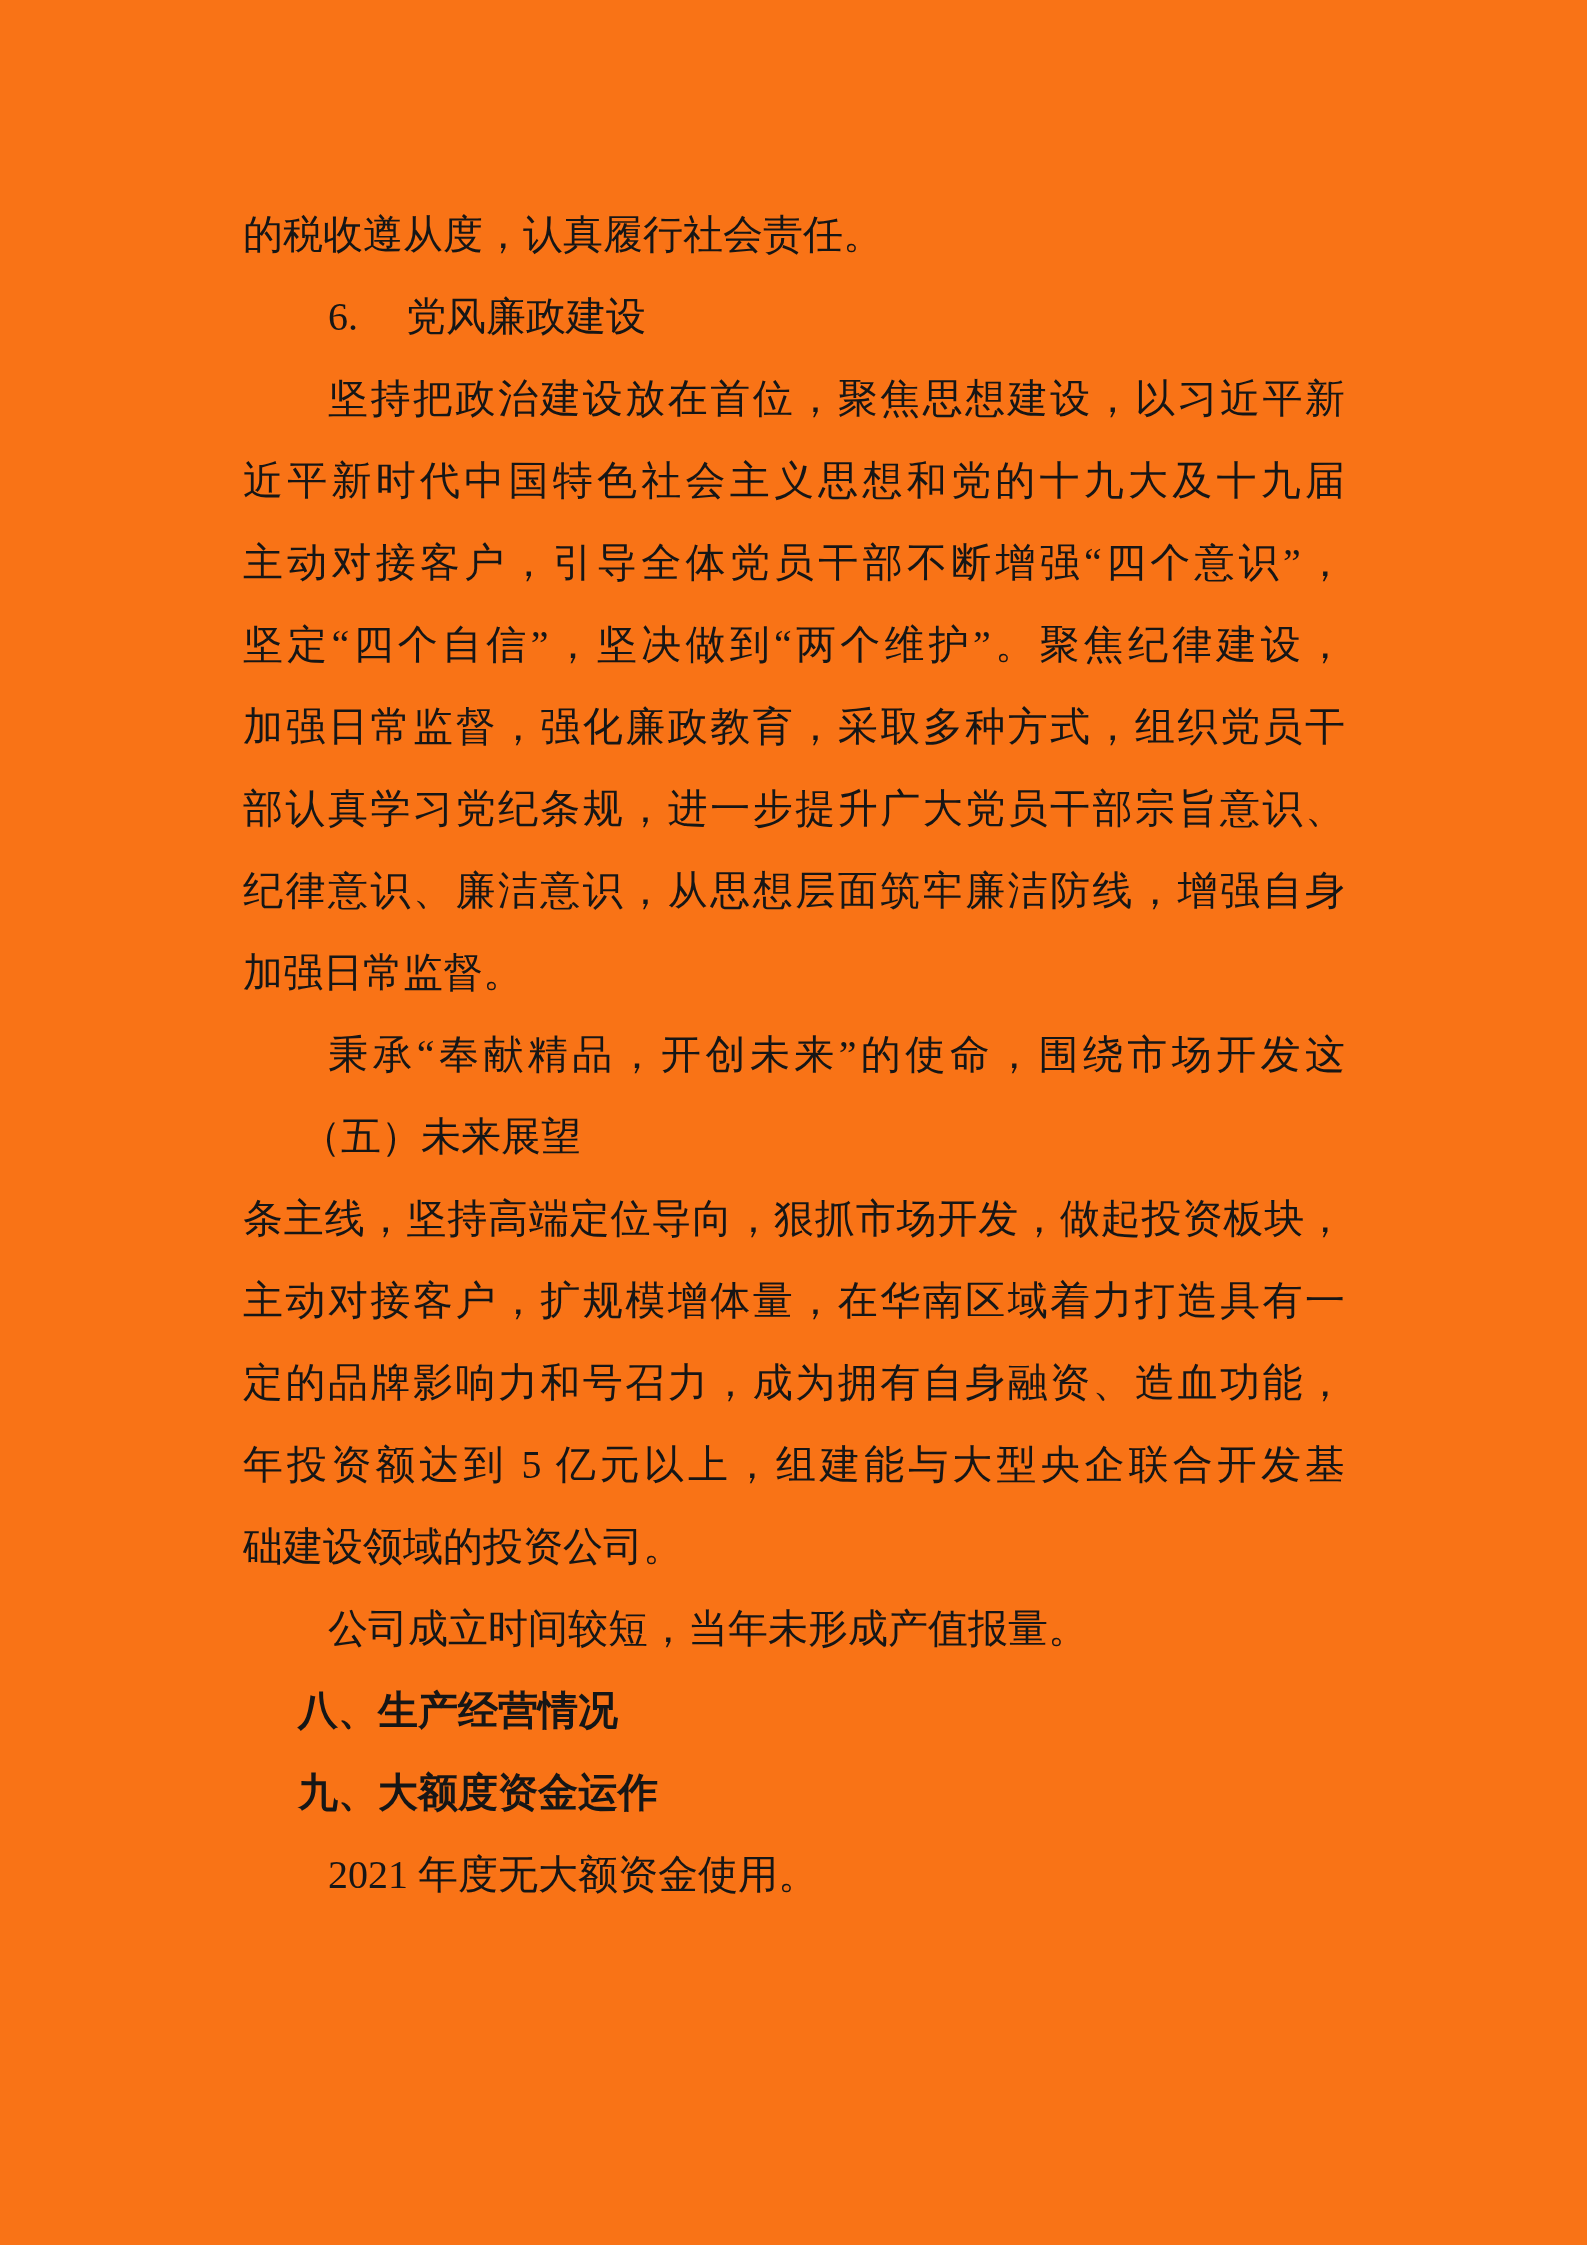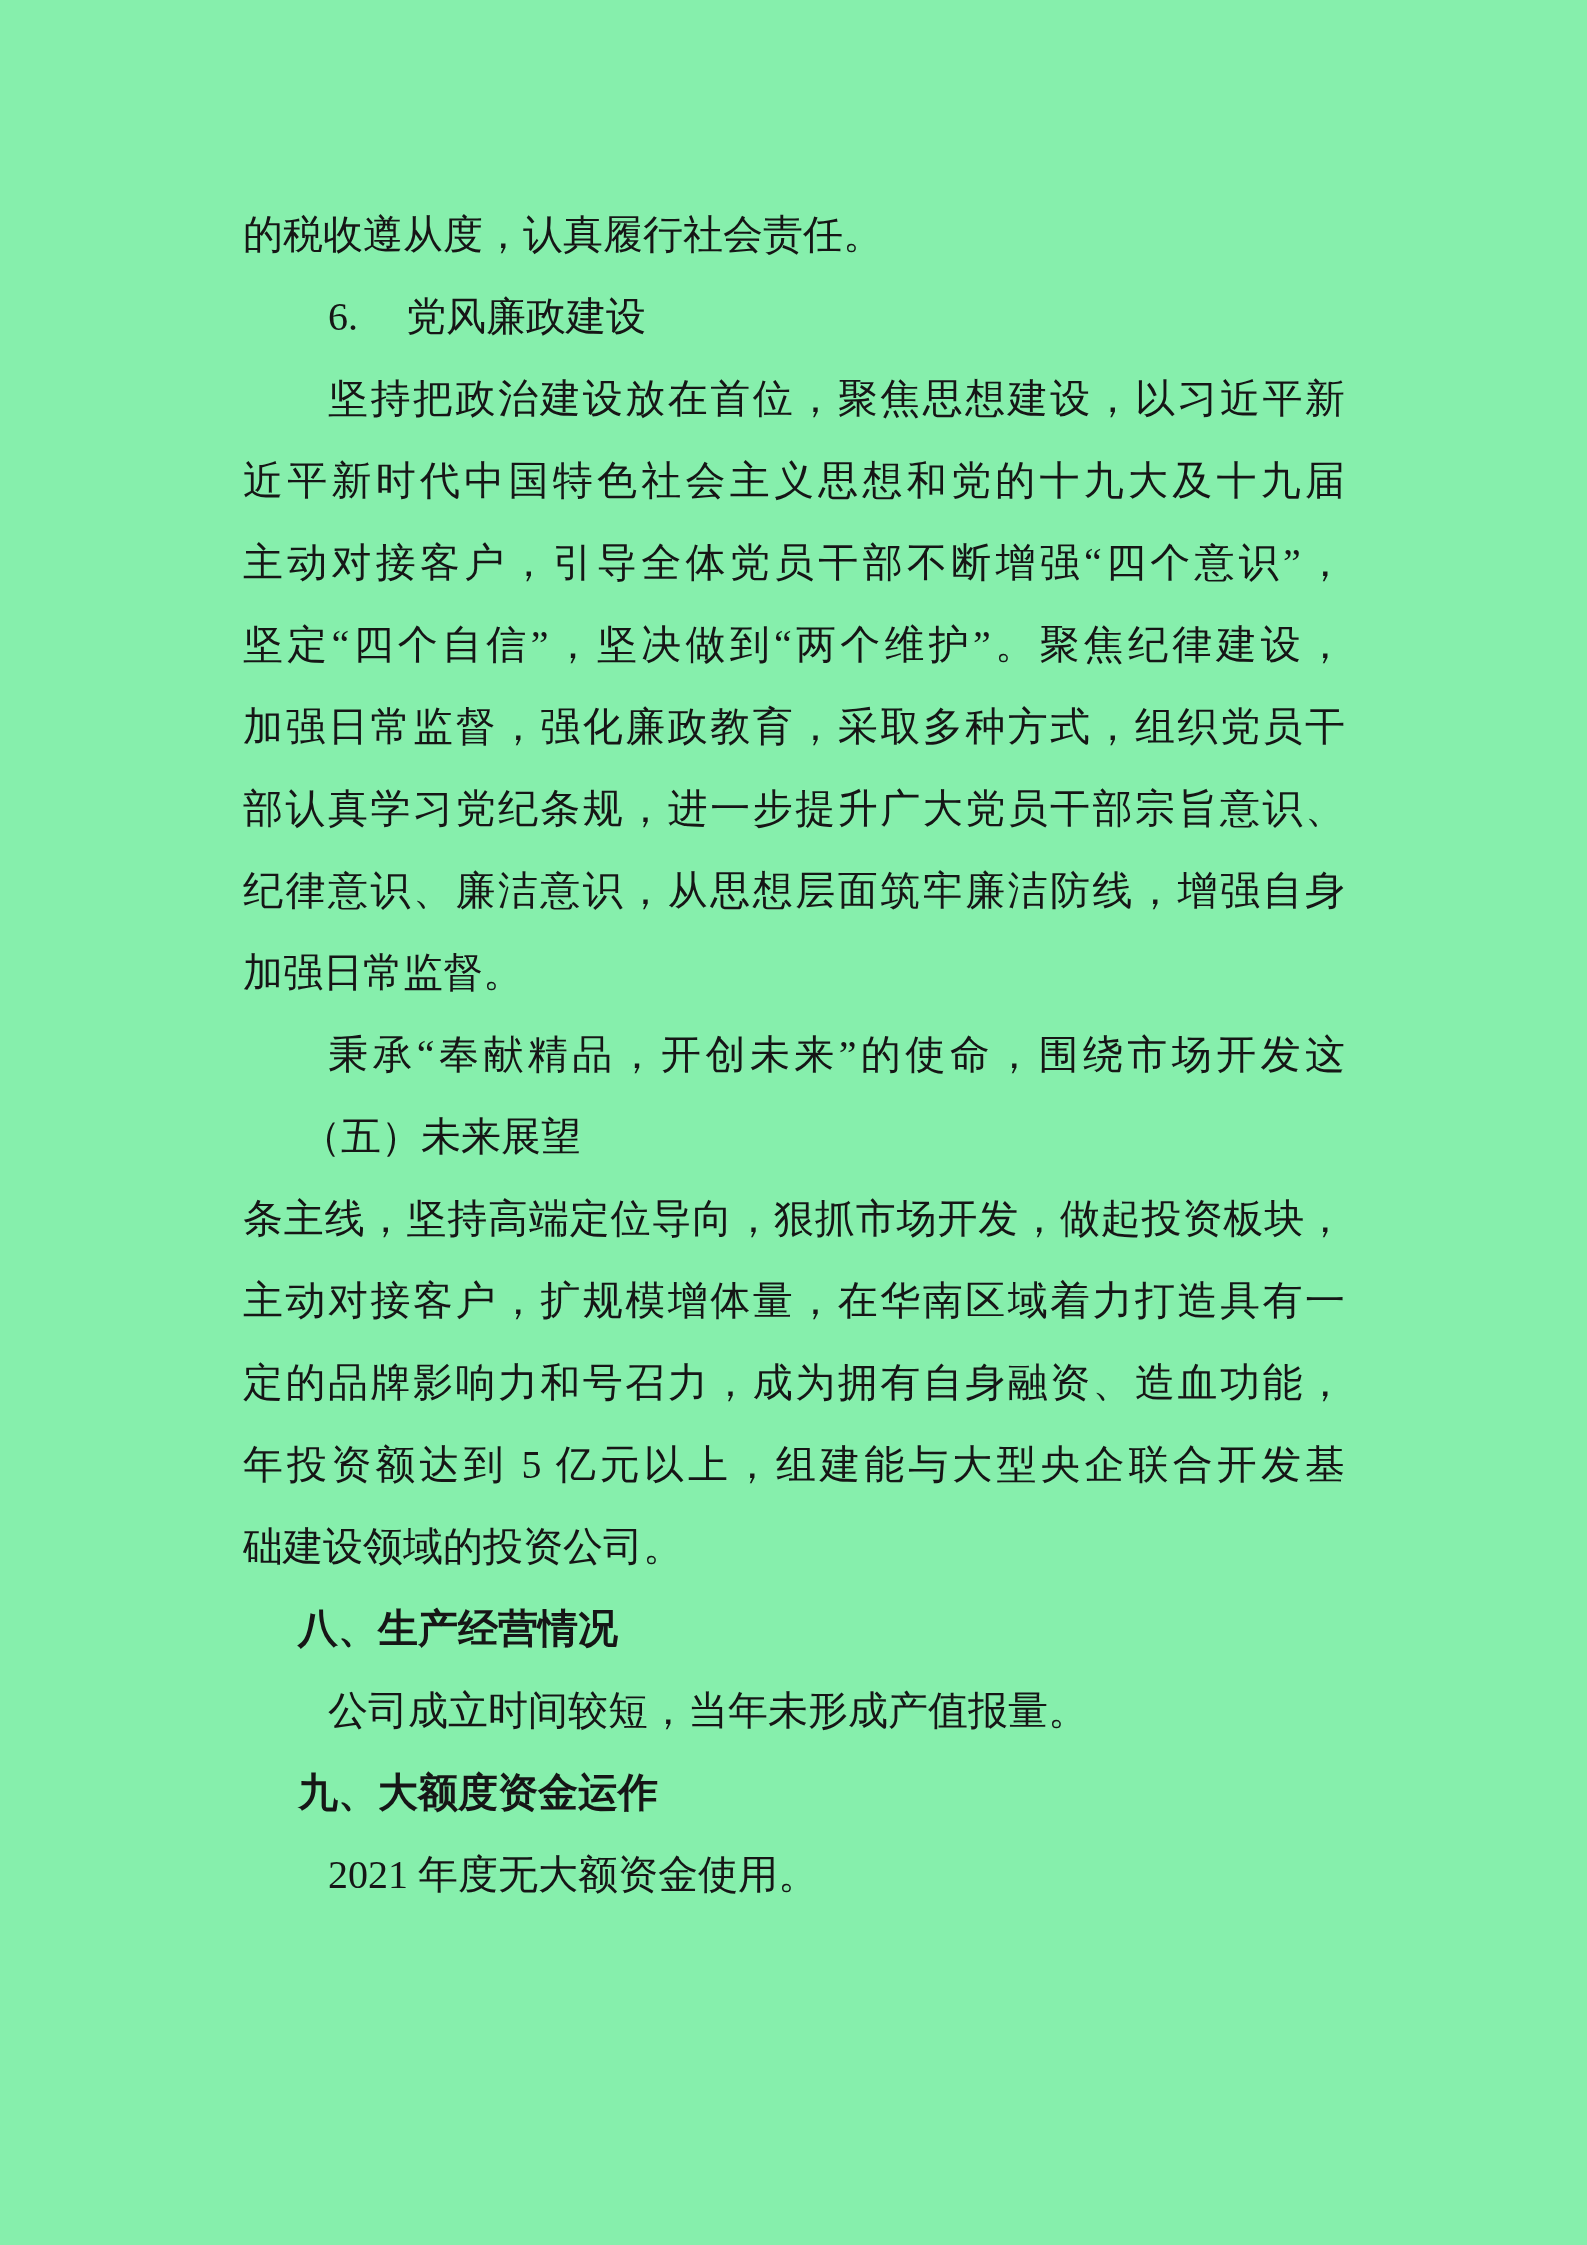--- a/index.html
+++ b/index.html
@@ -1,20 +1,20 @@
 <!DOCTYPE html>
 <html><head>
 <meta charset="utf-8">
 <style>
   html,body{margin:0;padding:0;background:#ffffff;}
   .page{
     position:relative;
     width:1587px;
     height:2245px;
-    background:#86efac;
+    background:#f97316;
     box-sizing:border-box;
     padding:194px 242px 0 243px;
     font-family:"Liberation Serif","DejaVu Serif",serif;
     color:#161616;
     overflow:hidden;
   }
   .line{
     font-size:40px;
     line-height:82px;
     height:82px;
@@ -57,21 +57,21 @@
 
   <div class="line j ind">秉承“奉献精品，开创未来”的使命，围绕市场开发这</div>
 
   <div class="line h5">（五）未来展望</div>
   <div class="line j">条主线，坚持高端定位导向，狠抓市场开发，做起投资板块，</div>
   <div class="line j">主动对接客户，扩规模增体量，在华南区域着力打造具有一</div>
   <div class="line j">定的品牌影响力和号召力，成为拥有自身融资、造血功能，</div>
   <div class="line j">年投资额达到 5 亿元以上，组建能与大型央企联合开发基</div>
   <div class="line">础建设领域的投资公司。</div>
 
+  <div class="line ind">公司成立时间较短，当年未形成产值报量。</div>
+
   <div class="line h-bold">八、生产经营情况</div>
-
-  <div class="line ind">公司成立时间较短，当年未形成产值报量。</div>
 
   <div class="line h-bold">九、大额度资金运作</div>
 
   <div class="line ind">2021 年度无大额资金使用。</div>
 
 </div>
 
 </body></html>

